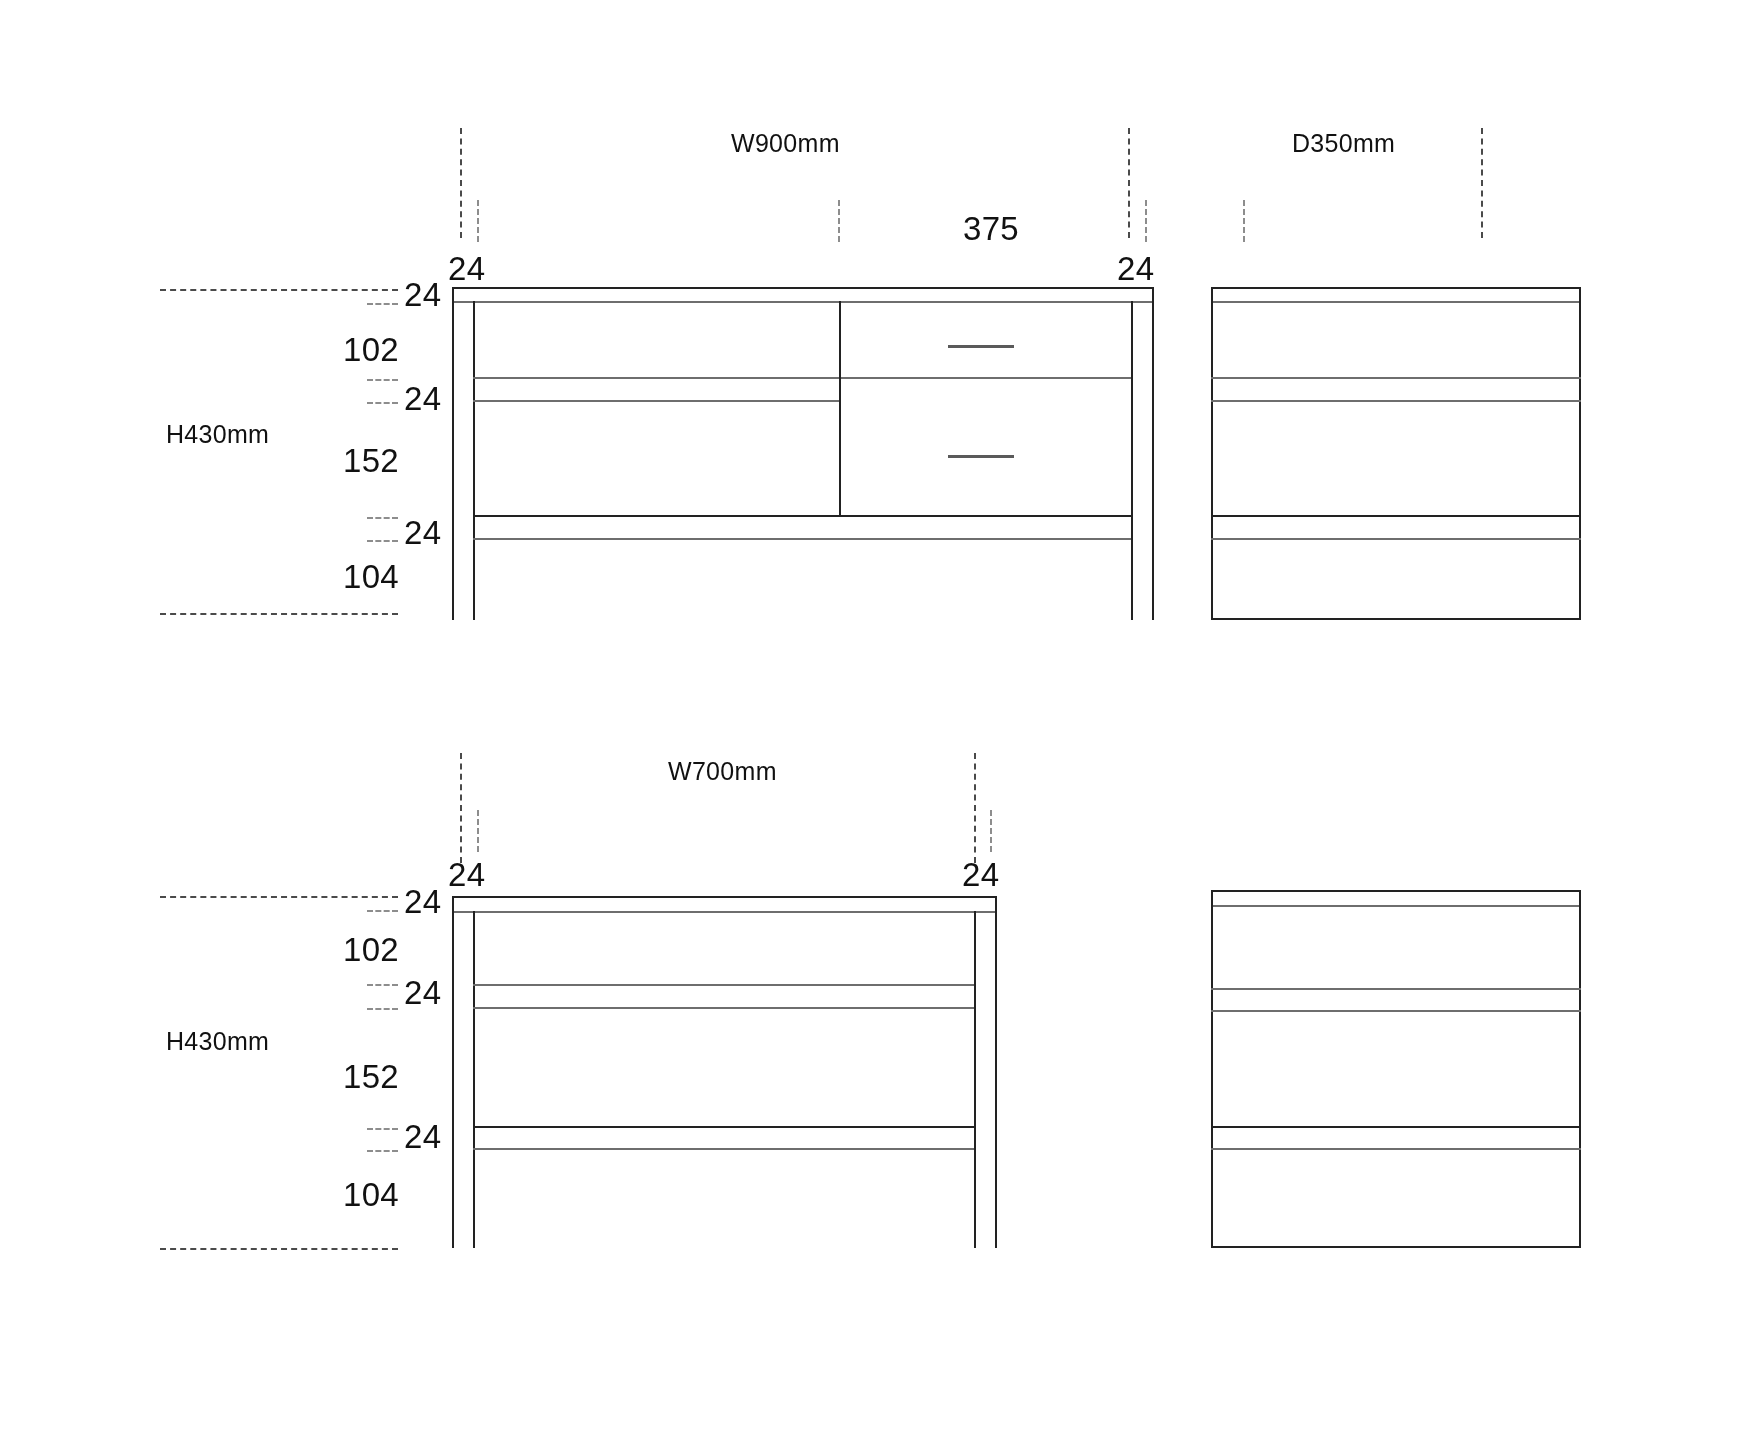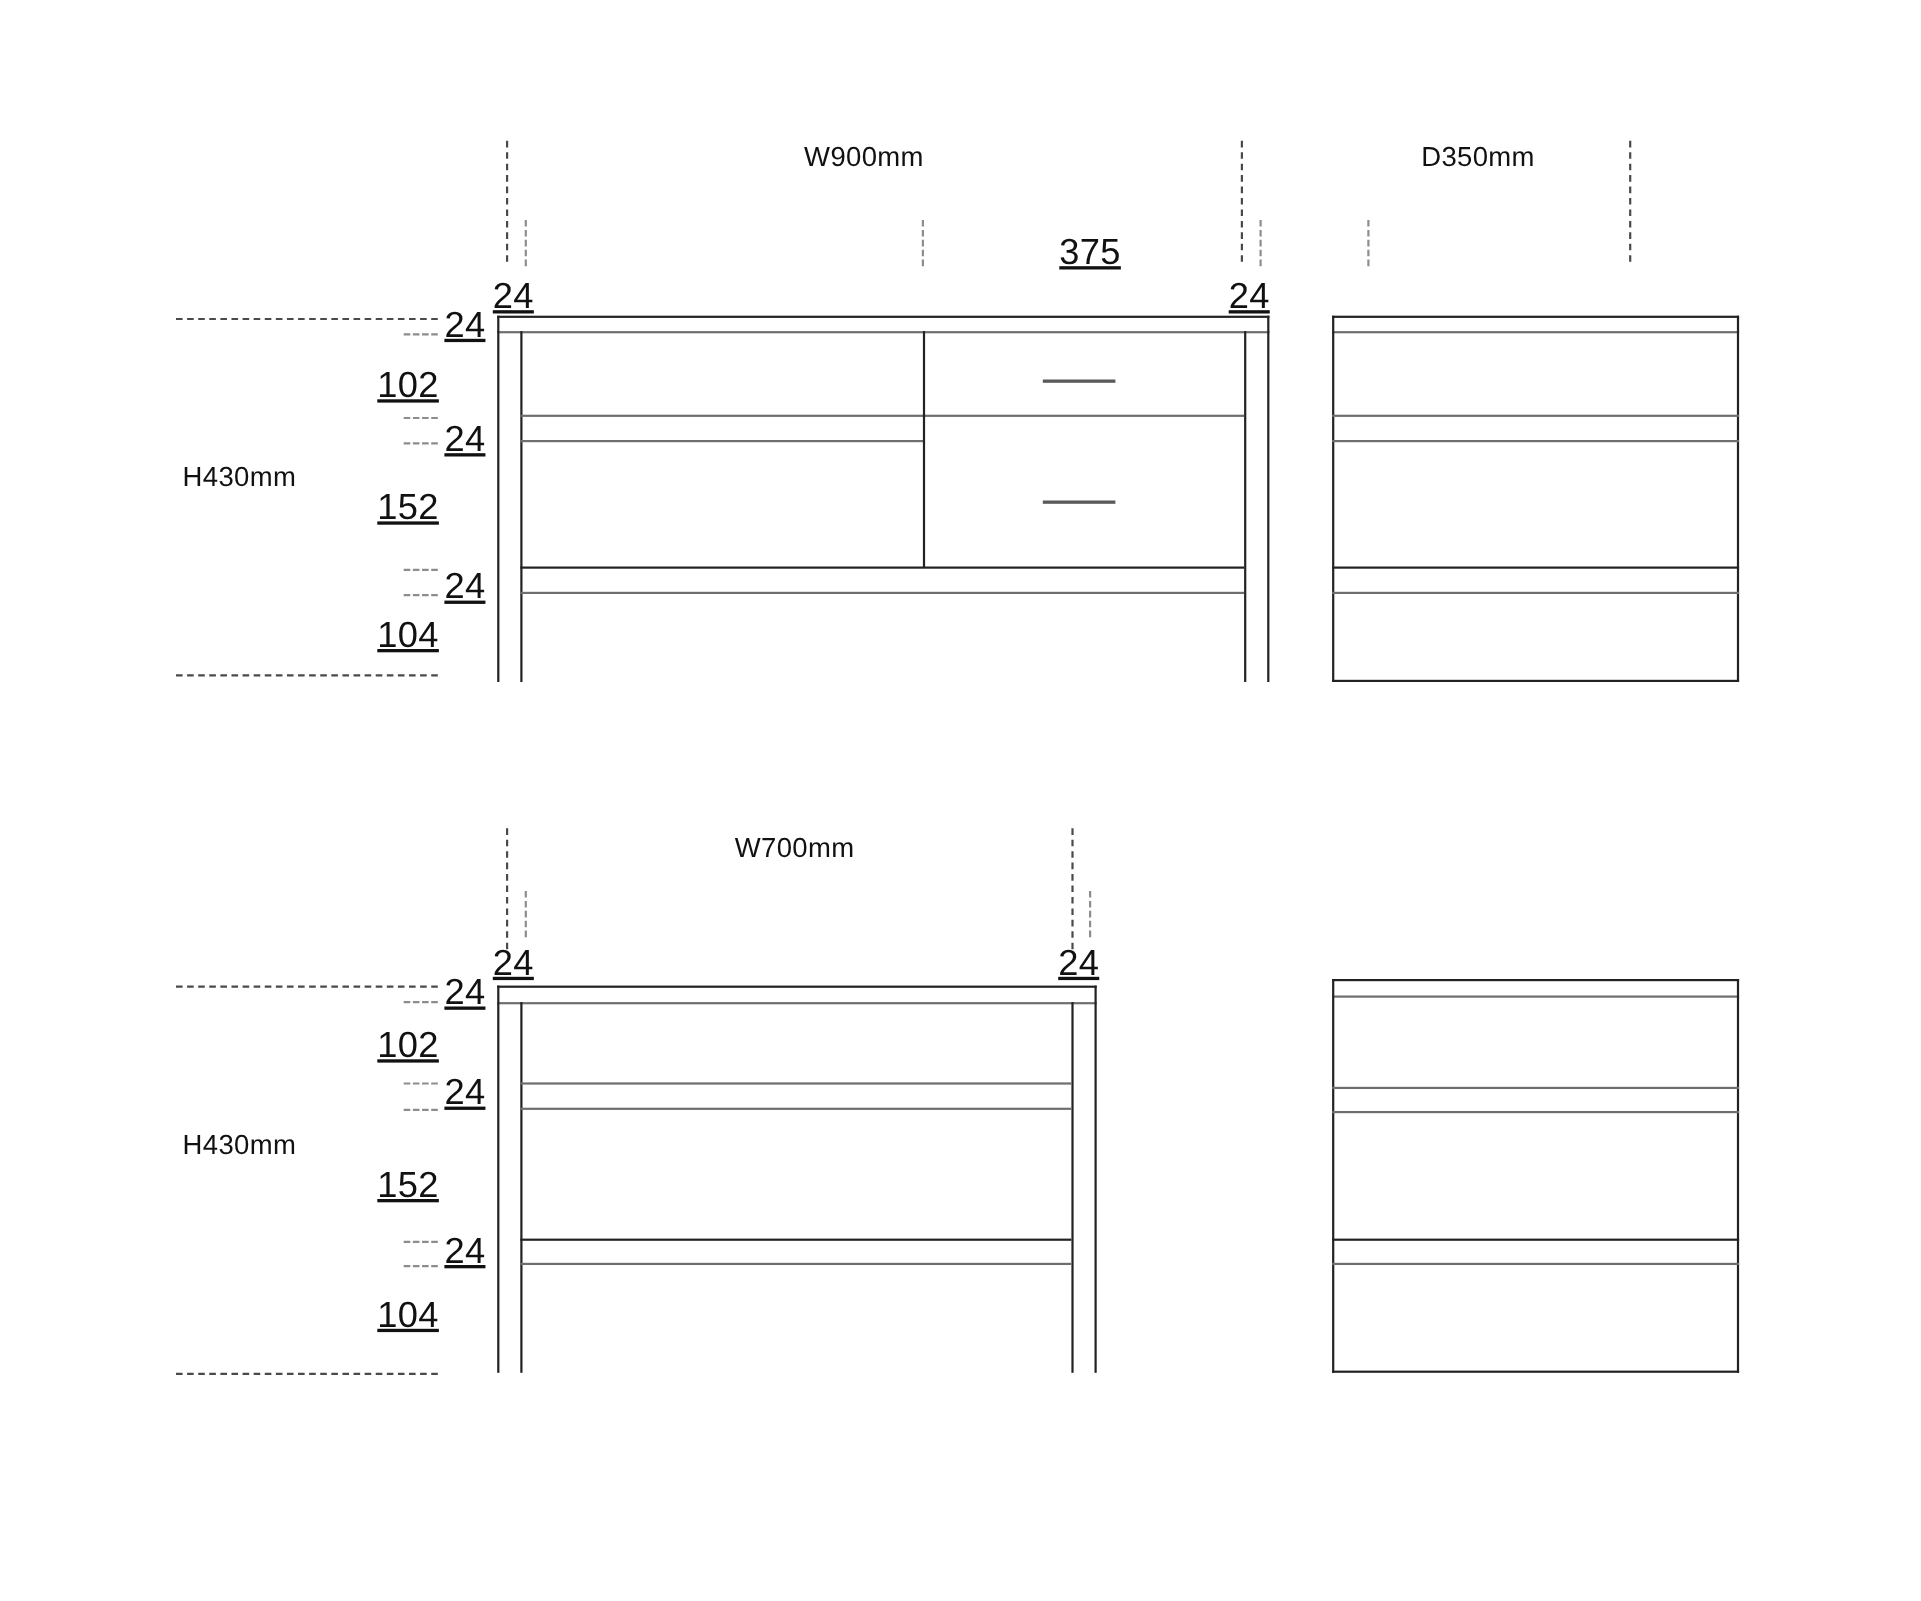--- a/index.html
+++ b/index.html
@@ -21,21 +21,21 @@
 
   
   .lbl {
     position: absolute;
     font-family: "Liberation Sans", sans-serif;
     color: #111111;
     white-space: nowrap;
     line-height: 1;
   }
   .lbl-big   { font-size: 25px; letter-spacing: 0.3px; }
-  .lbl-dim   { font-size: 33px; letter-spacing: 0.3px; text-decoration: underline; }
+  .lbl-dim   { font-size: 33px; letter-spacing: 0.3px; }
 
   
   .hline, .vline {
     position: absolute;
     background: #3a3a3a;
   }
   .hline { height: 2px; }
   .vline { width: 2px; }
   .hline.thin  { background: #6e6e6e; height: 2px; }
   .hline.dark  { background: #222222; }

